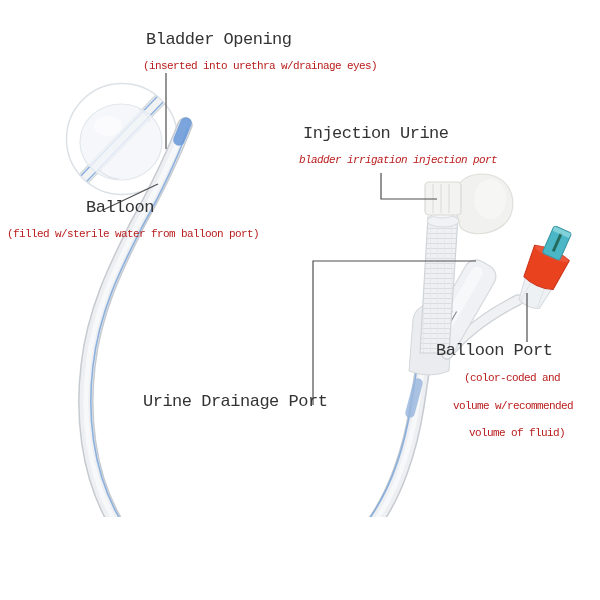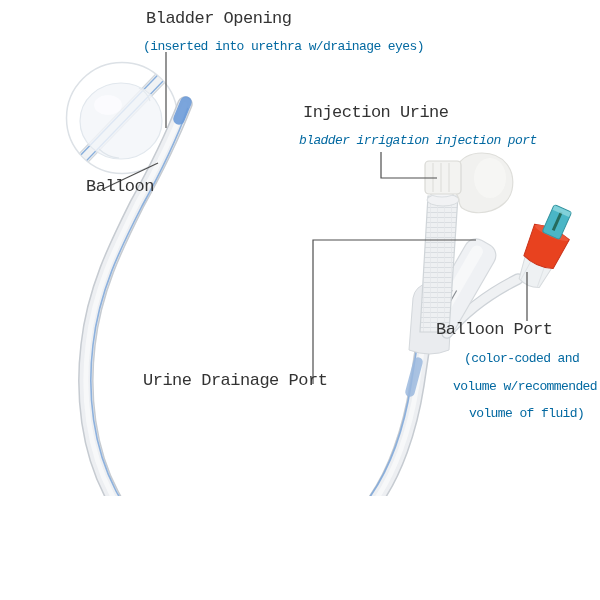--- a/index.html
+++ b/index.html
@@ -1,23 +1,24 @@
 <!DOCTYPE html>
 <html><head>
 <meta charset="utf-8">
 <style>
   html,body{margin:0;padding:0;background:#ffffff;}
   #stage{
     position:relative;width:600px;height:496px;overflow:hidden;background:#ffffff;
     font-family:"Liberation Mono","DejaVu Sans Mono",monospace;
+    margin-top:21px;
   }
   #art{position:absolute;left:0;top:0;width:600px;height:600px;}
   .lbl{position:absolute;white-space:nowrap;color:#3d3d3d;line-height:1;}
   .lbl-title{font-size:17px;letter-spacing:-0.5px;color:#333333;}
-  .lbl-sub{font-size:13px;letter-spacing:-0.6px;color:#0369a1;}
+  .lbl-sub{font-size:11px;letter-spacing:-0.6px;color:#b91c1c;}
 </style>
 </head>
 <body>
 
 <div id="stage">
 
   <svg id="art" viewBox="0 0 600 600" xmlns="http://www.w3.org/2000/svg">
     <defs>
       <clipPath id="insetClip">
           <circle cx="122" cy="118" r="55"></circle>
@@ -96,20 +97,21 @@
     </g>
   </svg>
 
   <div class="lbl lbl-title" style="left:146px;top:10px;">Bladder Opening</div>
   <div class="lbl lbl-sub" style="left:143px;top:40px;">(inserted into urethra w/drainage eyes)</div>
 
   <div class="lbl lbl-title" style="left:303px;top:104px;">Injection Urine</div>
   <div class="lbl lbl-sub" style="left:299px;top:134px;font-style:italic;">bladder irrigation injection port</div>
 
   <div class="lbl lbl-title" style="left:86px;top:178px;">Balloon</div>
+  <div class="lbl lbl-sub" style="left:7px;top:208px;">(filled w/sterile water from balloon port)</div>
 
   <div class="lbl lbl-title" style="left:436px;top:321px;">Balloon Port</div>
   <div class="lbl lbl-sub" style="left:464px;top:352px;">(color-coded and</div>
   <div class="lbl lbl-sub" style="left:453px;top:380px;">volume w/recommended</div>
   <div class="lbl lbl-sub" style="left:469px;top:407px;">volume of fluid)</div>
 
   <div class="lbl lbl-title" style="left:143px;top:372px;">Urine Drainage Port</div>
 
 </div>
 

